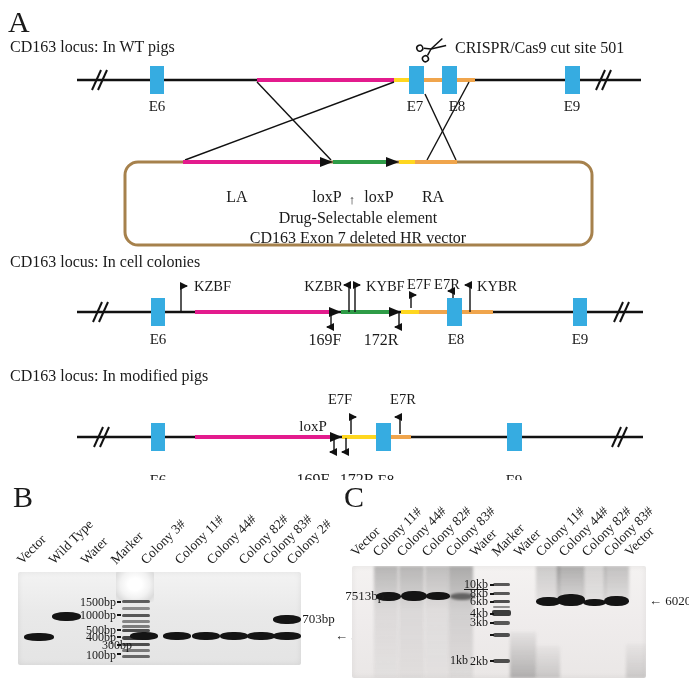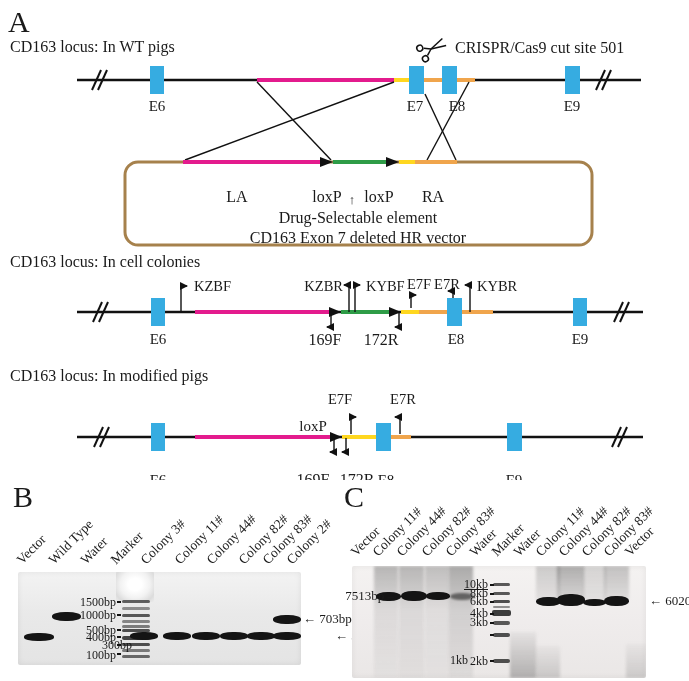--- a/index.html
+++ b/index.html
@@ -204,21 +204,21 @@
   <span class="size-label" style="left:42px;width:74px;top:631px;">400bp</span>
   <span class="size-label" style="left:58px;width:74px;top:639px;">300bp</span>
   <span class="size-label" style="left:42px;width:74px;top:649px;">100bp</span>
   <div class="tick" style="left:117px;top:601px;"></div>
   <div class="tick" style="left:117px;top:614px;"></div>
   <div class="tick" style="left:117px;top:629px;"></div>
   <div class="tick" style="left:117px;top:636px;"></div>
   <div class="tick" style="left:117px;top:644px;"></div>
   <div class="tick" style="left:117px;top:653px;"></div>
 
-  <div class="ann" style="left:303px;top:612px;">
+  <div class="ann" style="left:286px;top:612px;">
     <span>←</span>
     <span>703bp</span>
   </div>
   <div class="ann" style="left:303px;top:629px;margin-left:32px;">
     <span>←</span>
     <span>388bp</span>
   </div>
 </div>
 
 <div>

